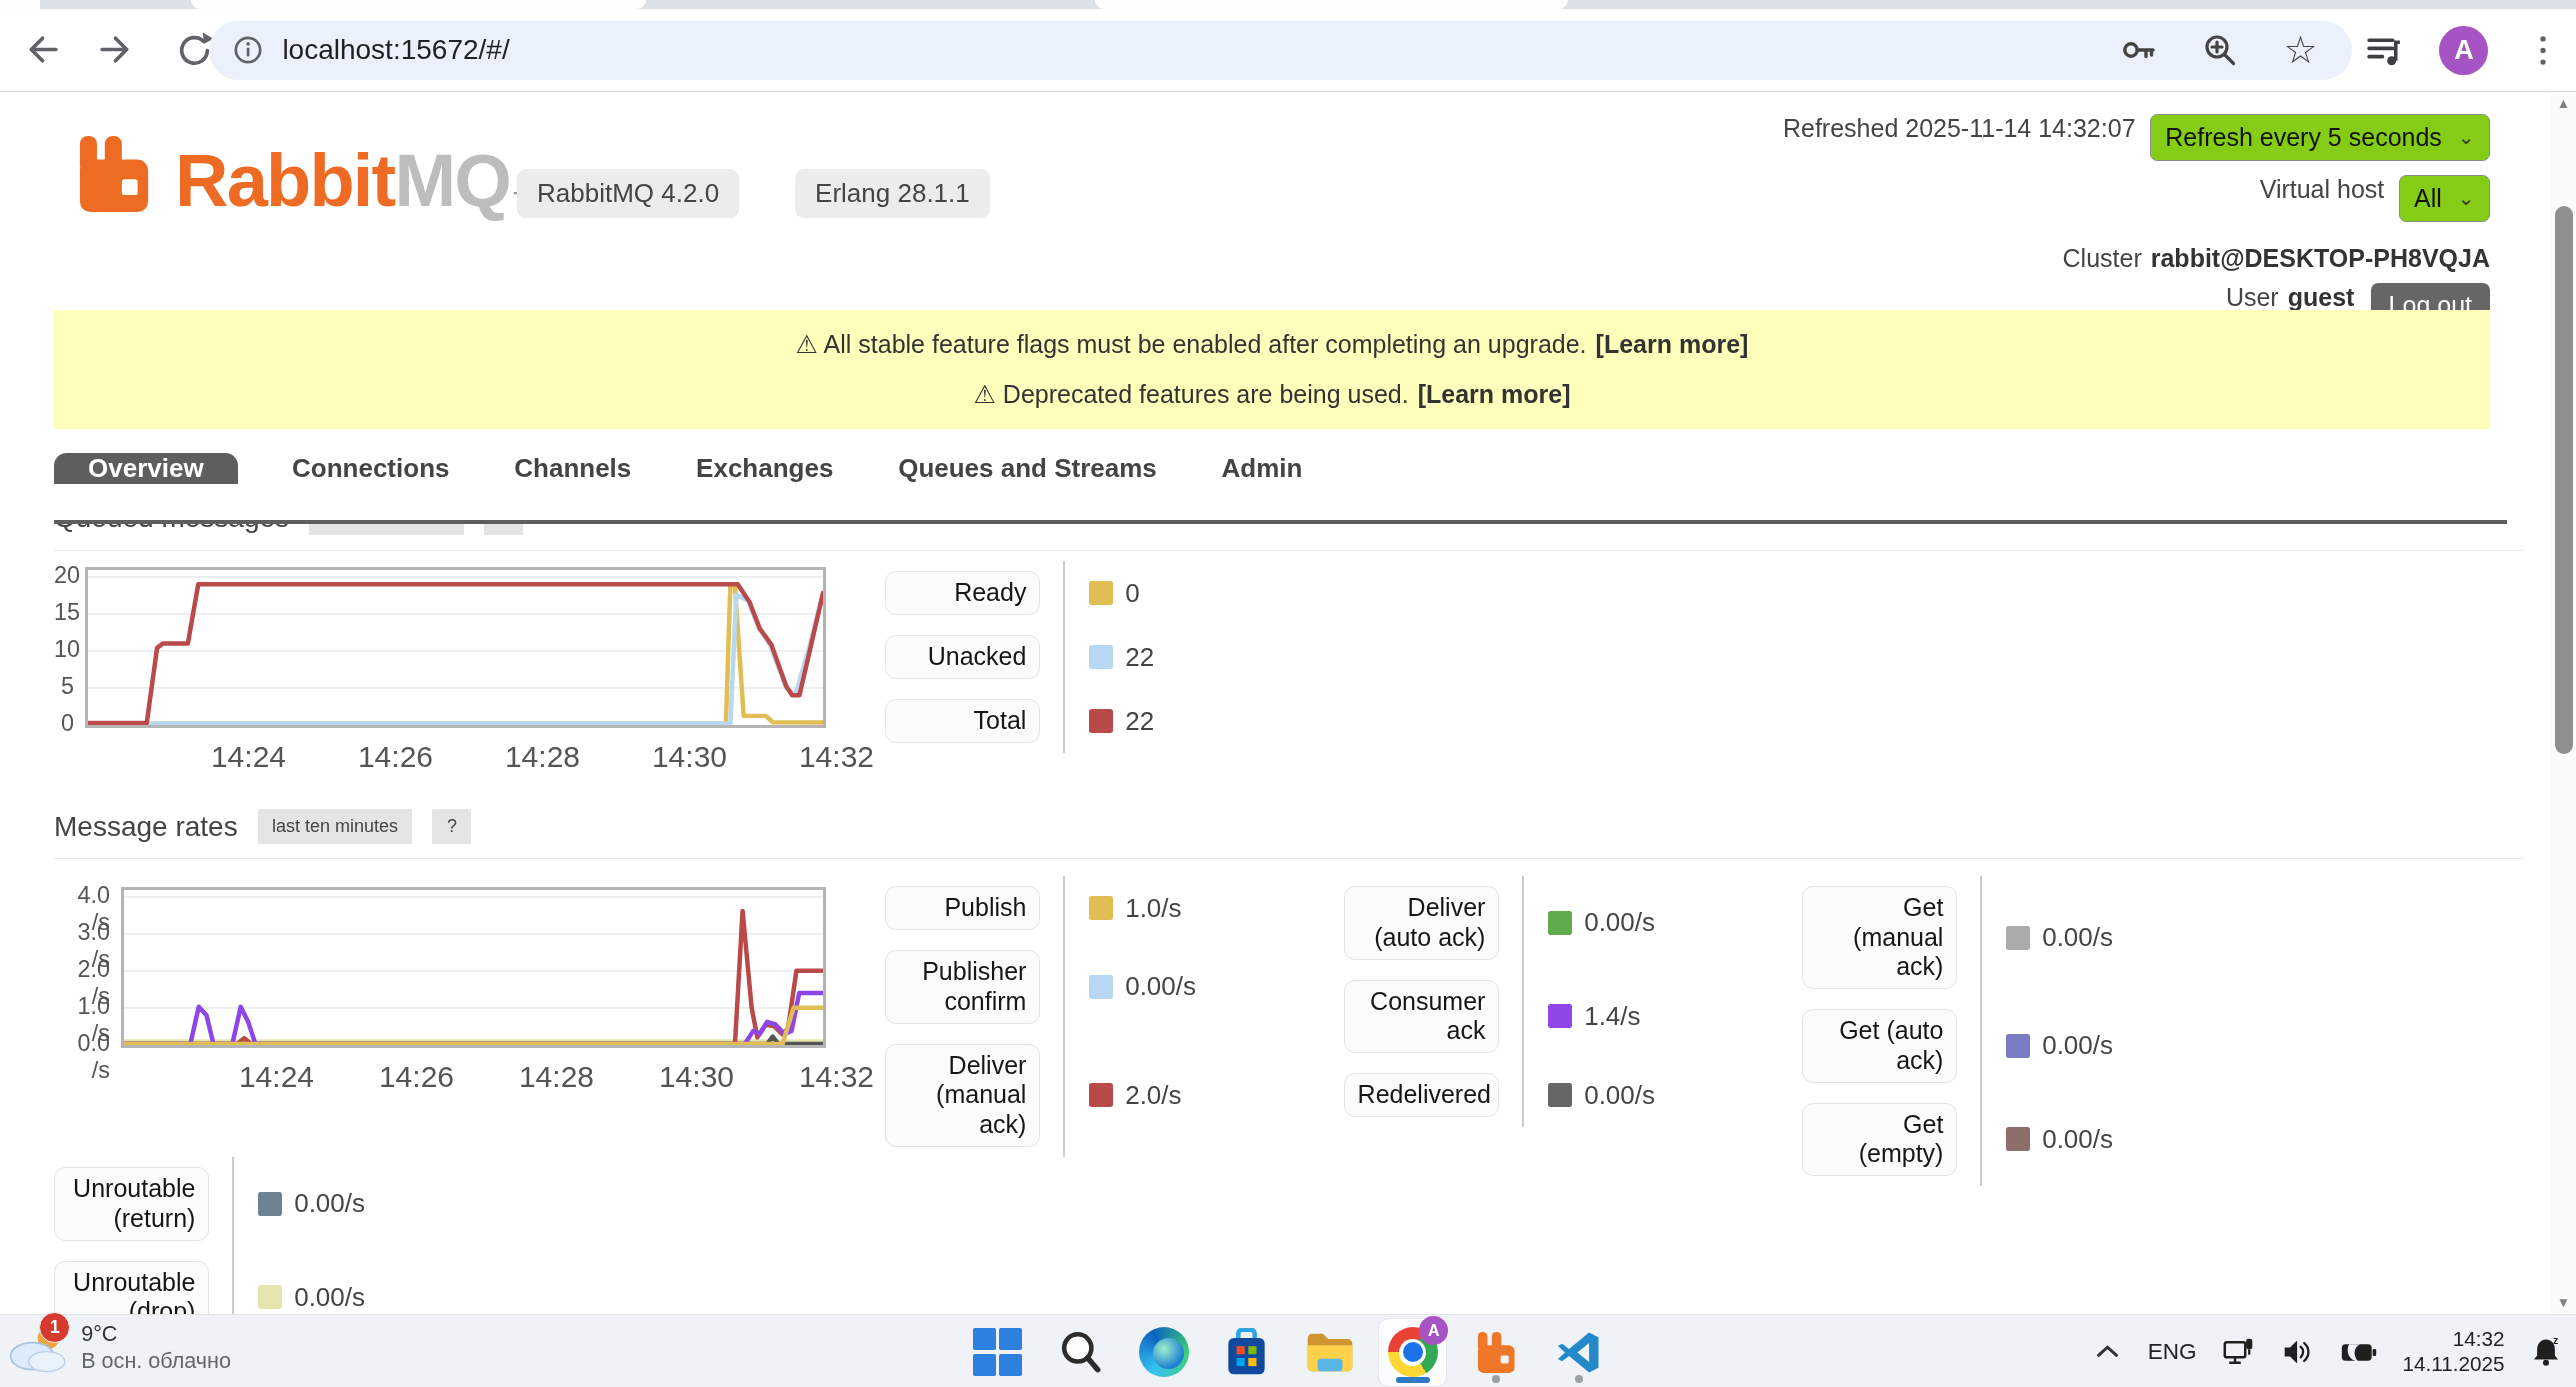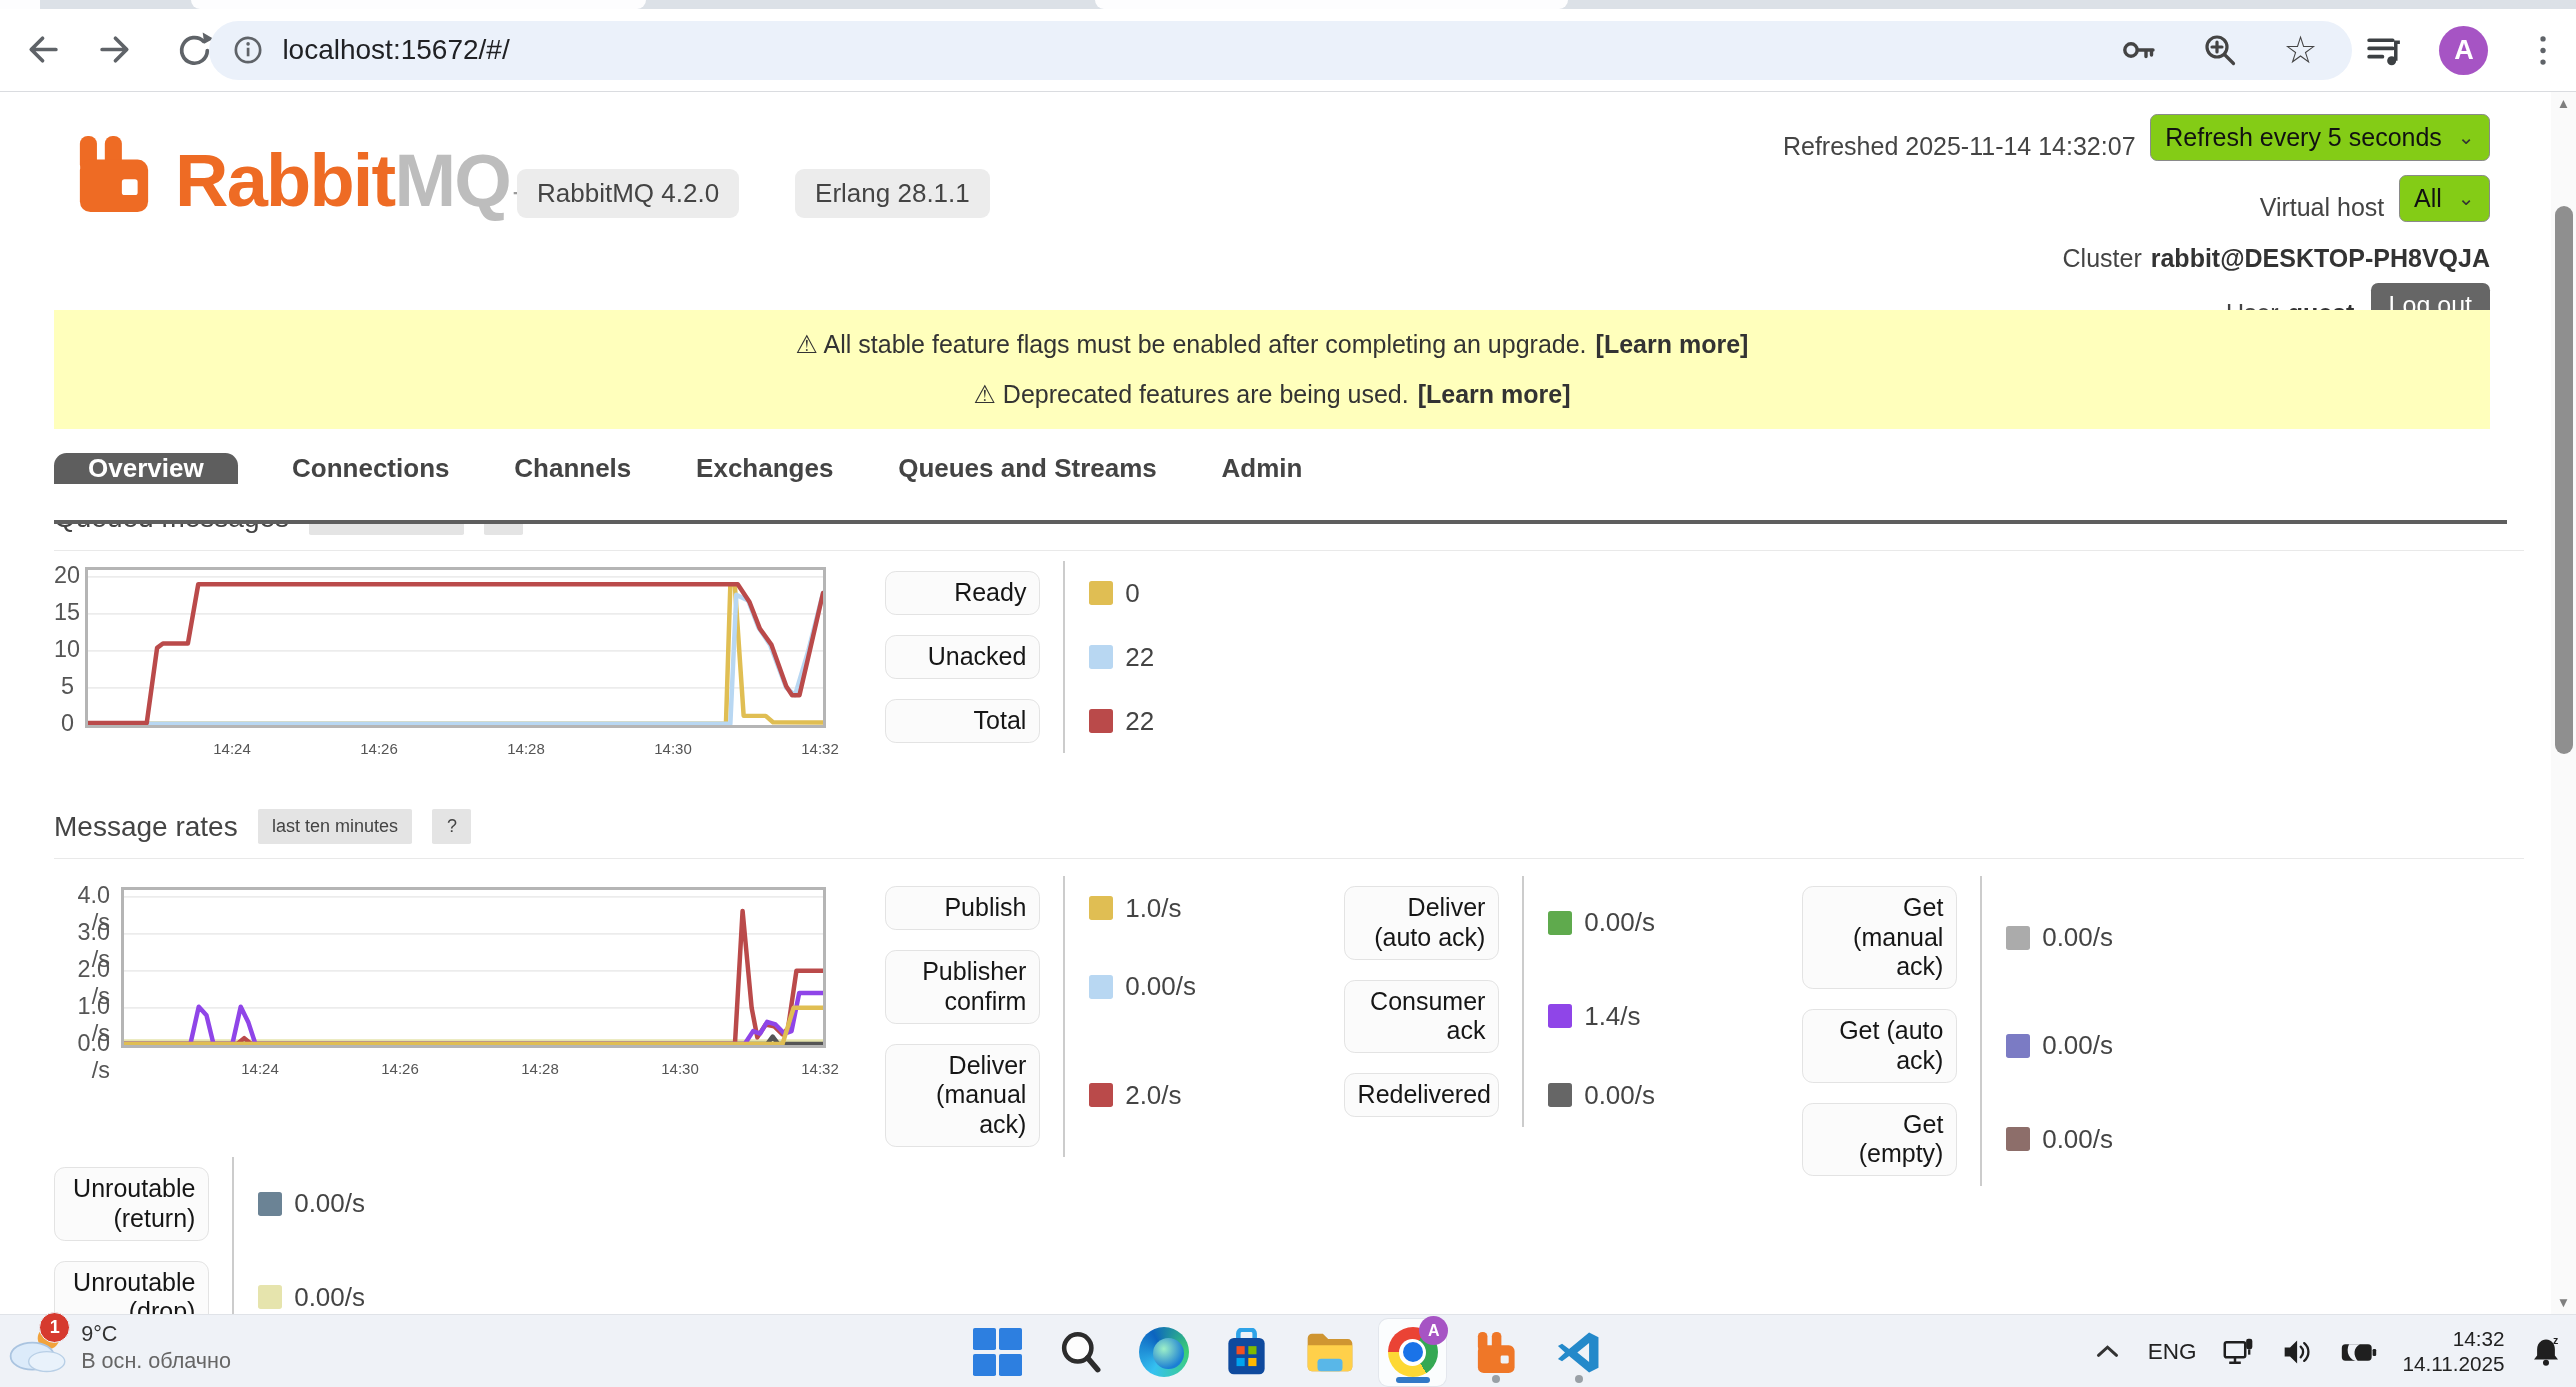--- a/index.html
+++ b/index.html
@@ -20,21 +20,21 @@
   
   .content{position:absolute;top:92px;left:0;right:25px;bottom:74px;background:#fff;overflow:hidden;}
   .logo{position:absolute;left:72px;top:40px;display:flex;align-items:flex-end;}
   .logo-text{font-size:74px;font-weight:bold;letter-spacing:-1.8px;line-height:0.95;margin-left:19px;}
   .brand-orange{color:#ee6b24;}
   .brand-gray{color:#bdbdbd;}
   .brand-tm{font-size:20px;color:#9a9a9a;font-weight:bold;margin:0 0 5.4px 3.6px;}
   .badges{position:absolute;left:517px;top:77px;display:flex;gap:56px;}
   .hbadge{background:#ececec;border-radius:9px;padding:9px 20px;font-size:26px;color:#444;}
   .hdr-right{position:absolute;right:61px;top:21.6px;}
-  .hrow{display:flex;justify-content:flex-end;align-items:flex-end;gap:14.4px;font-size:25px;color:#444;}
+  .hrow{display:flex;justify-content:flex-end;align-items:flex-start;gap:14.4px;font-size:25px;color:#444;}
   .selbox{border:1.8px solid #8a8a8a;border-radius:7.2px;background:#84cc16;padding:8px 14.4px;font-size:25px;color:#111;
           display:flex;align-items:center;gap:16px;}
   .selbox .chev{font-size:20px;color:#333;}
   .mt18{margin-top:14.4px;} .mt26{margin-top:21.6px;} .mt14{margin-top:10.8px;}
   .bold{font-weight:bold;color:#333;}
   .logout{background:#666;color:#fff;border:none;border-radius:7.2px;padding:8px 18px;font-size:25px;margin-left:7.2px;
           font-family:"Liberation Sans",sans-serif;}
   .banner{position:absolute;left:54px;right:61px;top:218px;height:119px;background:#ffffbc;
           display:flex;flex-direction:column;justify-content:center;align-items:center;gap:21px;font-size:25px;color:#333;}
   .banner .lm{font-weight:bold;margin-left:9px;}
@@ -47,21 +47,21 @@
   .clip{position:absolute;left:54px;top:432px;height:24px;overflow:hidden;}
   .sechead{font-size:28px;color:#444;display:flex;align-items:center;gap:20px;white-space:nowrap;}
   .secbadge{background:#e4e4e4;padding:7.2px 14.4px;font-size:18px;color:#444;border-radius:1.8px;}
   .clip .sechead{margin-top:-24px;}
   .rule{position:absolute;left:54px;right:27px;border-top:1.8px solid #e9e9e9;}
   .rates-head{position:absolute;left:54px;top:717px;}
   
   .chart{position:absolute;}
   .chart .plot{position:absolute;top:0;background:#fff;border:3.6px solid #b5b5b5;}
   .ytick{position:absolute;text-align:right;font-size:23.4px;color:#555;}
-  .xtick{position:absolute;text-align:center;font-size:15px;color:#555;}
+  .xtick{position:absolute;text-align:right;font-size:30px;color:#555;}
   
   .legend{position:absolute;display:flex;flex-direction:column;}
   .lrow{display:flex;align-items:center;padding:10px 0;}
   .lbtn{width:155px;box-sizing:border-box;background:#fbfbfb;border:1.8px solid #e3e3e3;border-radius:10.8px;
         padding:6.3px 12.6px;font-size:25px;color:#161616;text-align:right;line-height:1.18;}
   .ldiv{align-self:stretch;width:1.8px;background:#ccc;margin:-10px 23.4px;}
   .lval{display:flex;align-items:center;gap:12.6px;font-size:26px;color:#444;}
   .sw{width:24px;height:24px;border-radius:2.7px;display:inline-block;}
   
   .sb{position:absolute;top:92px;right:0;width:25px;bottom:74px;background:#fafafa;}

